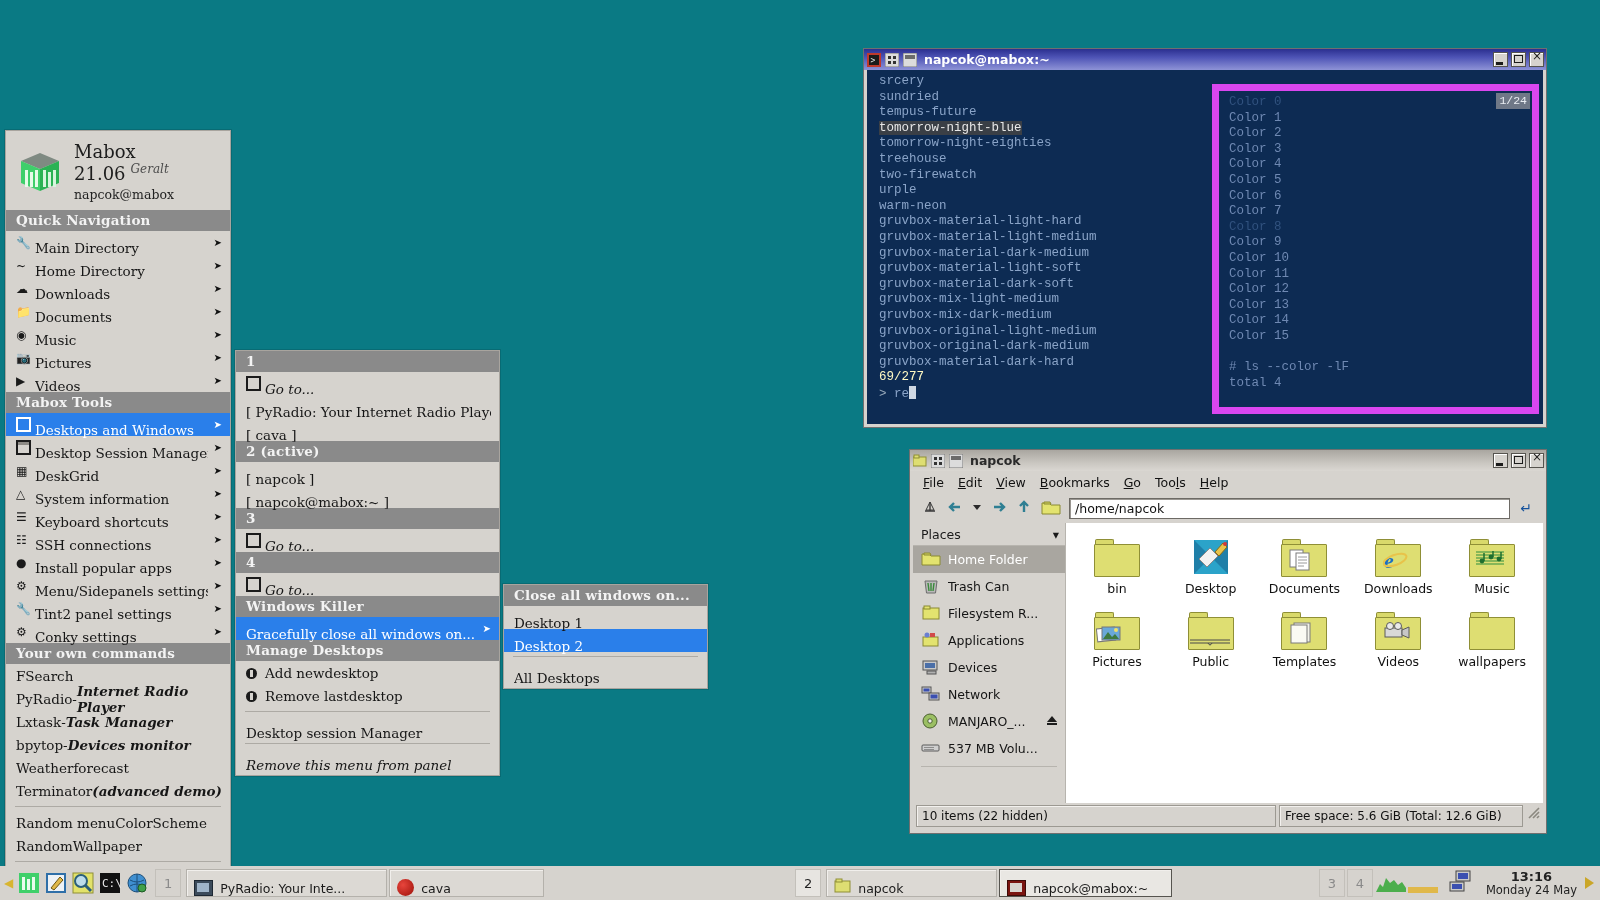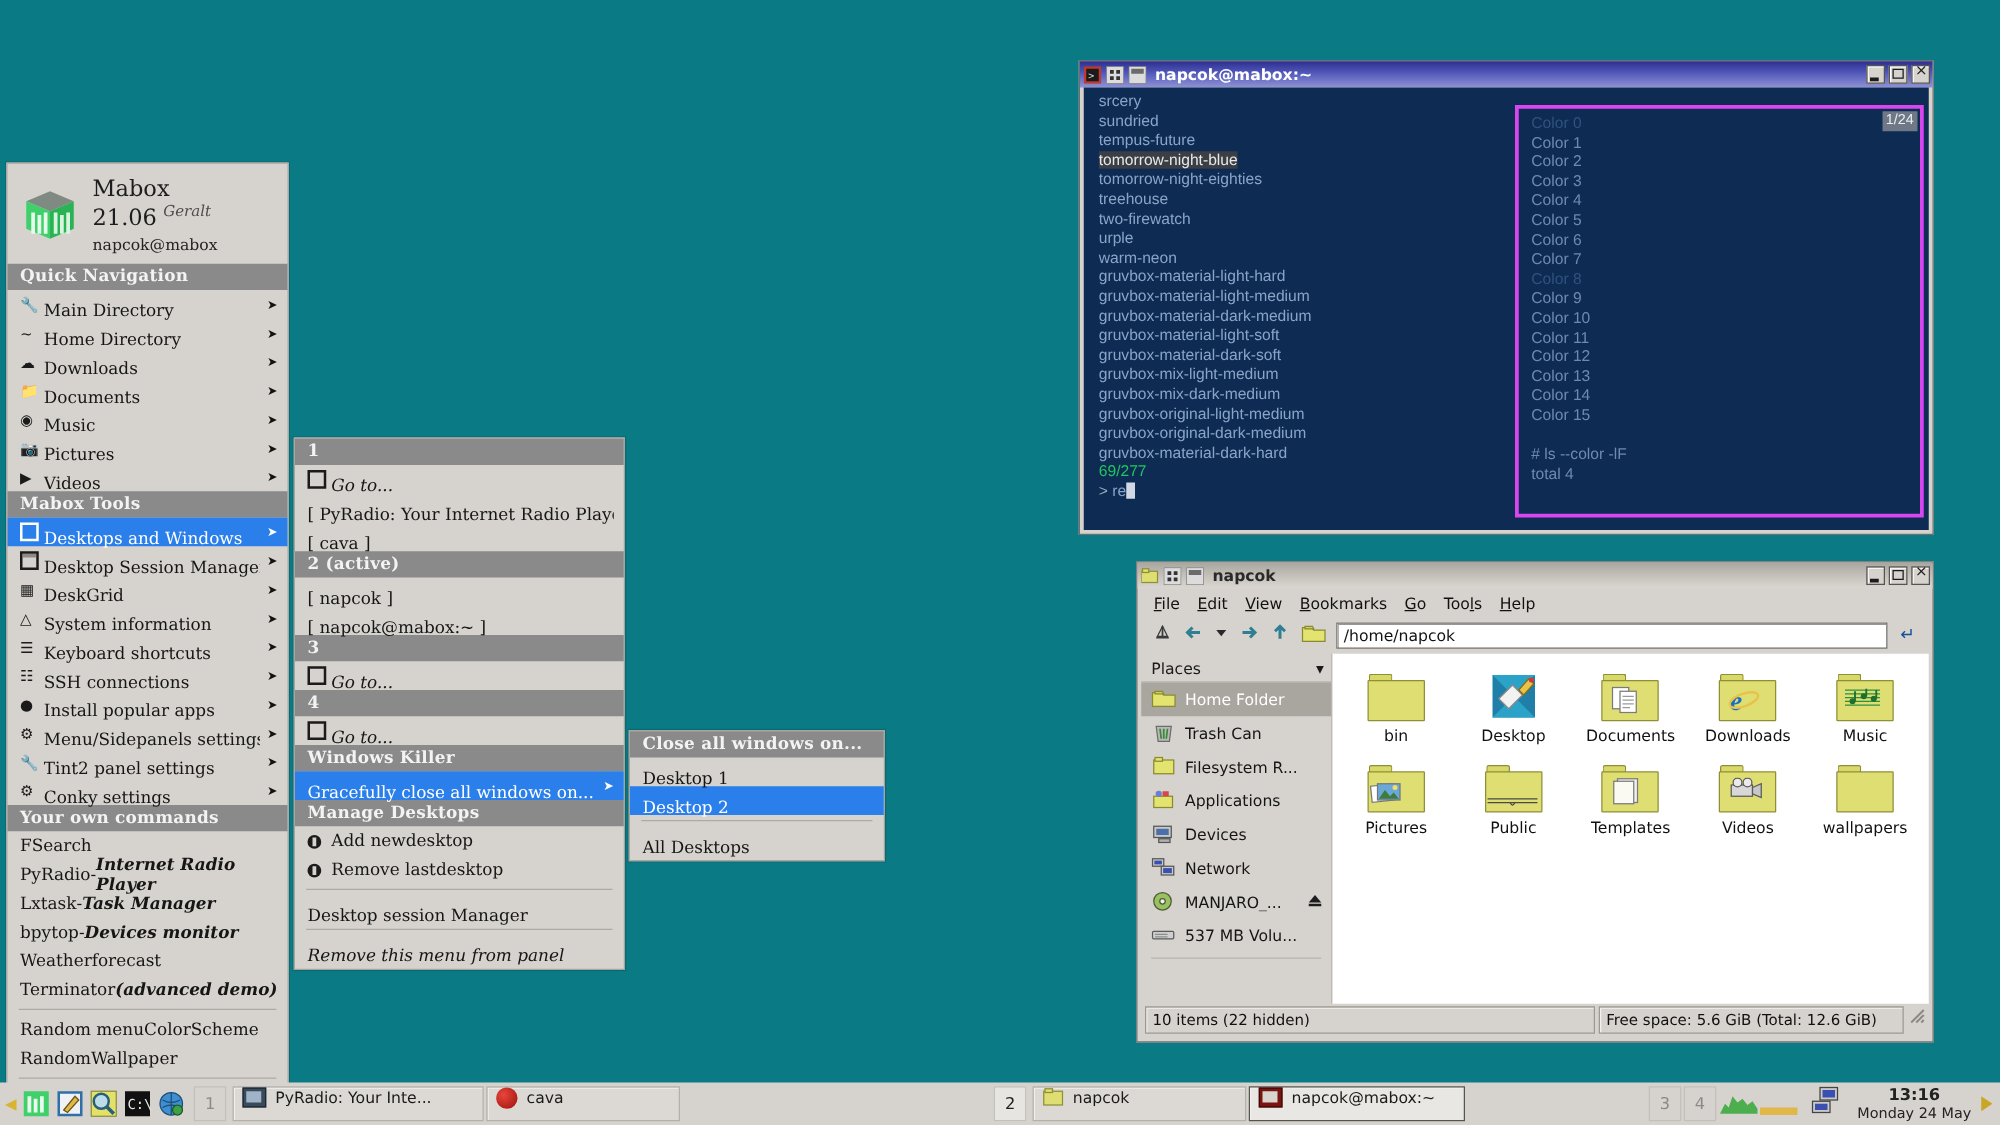--- a/index.html
+++ b/index.html
@@ -60,31 +60,31 @@
   .tb-btn{width:13px;height:13px;background:#d6d3ce;border:1px solid #56544f;
     box-shadow:inset 1px 1px 0 #fff;position:relative;display:inline-block;}
   .tb-btn.min::after{content:"";position:absolute;left:2px;bottom:1px;width:7px;height:3px;background:#1b1b1b;}
   .tb-btn.max::after{content:"";position:absolute;left:2px;top:2px;width:7px;height:6px;border:1px solid #1b1b1b;}
   .tb-btn.cls::after{content:"\00d7";position:absolute;left:2px;top:-3px;font-size:12px;line-height:13px;color:#1b1b1b;}
   .tb-ic{width:14px;height:14px;display:inline-block;position:relative;}
 
   
   #win-term{left:863px;top:48px;width:684px;height:380px;}
   .term-body{position:absolute;left:3px;right:3px;top:21px;bottom:3px;background:#0d2b53;
-    font-family:Liberation Sans, sans-serif;font-size:12.5px;overflow:hidden;}
+    font-family:Liberation Mono, monospace;font-size:12.5px;overflow:hidden;}
   .term-left{position:absolute;left:12px;top:4px;width:330px;line-height:15.6px;color:#8aa4c8;}
   .term-left .hi{background:#3a3f46;color:#e8e8e8;}
   .term-left .prompt{color:#9ab;}
   .term-left .cursor{display:inline-block;width:7px;height:13px;background:#cfd8e3;vertical-align:-2px;}
   .term-right{position:absolute;left:345px;top:14px;right:4px;bottom:10px;
-    border:3px solid #d946ef;color:#6f89b3;line-height:15.6px;}
+    border:7px solid #d946ef;color:#6f89b3;line-height:15.6px;}
   .term-right .inner{padding:4px 0 0 10px;}
   .term-right .dim{color:#31527f;}
   .term-badge{position:absolute;right:2px;top:2px;background:#6f7887;color:#e9edf2;padding:0 3px;font-size:11.5px;}
-  .term-cnt{color:#22c55e;}
+  .term-cnt{color:#fef9c3;}
 
   
   #win-fm{left:909px;top:449px;width:638px;height:385px;}
   .fm-inner{position:absolute;left:3px;right:3px;top:21px;bottom:3px;background:#d6d3ce;display:flex;flex-direction:column;}
   .fm-menubar{height:22px;display:flex;align-items:center;gap:14px;padding:0 10px;font-size:12.5px;color:#111;}
   .fm-menubar span u{text-decoration:underline;}
   .fm-toolbar{height:30px;display:flex;align-items:center;gap:7px;padding:0 8px;}
   .fm-path{flex:1;height:19px;background:#fff;border:1px solid #6d6a65;box-shadow:inset 1px 1px 0 #9a9792;
     font-size:12.5px;display:flex;align-items:center;padding:0 5px;color:#111;}
   .fm-go{width:18px;height:18px;display:flex;align-items:center;justify-content:center;color:#14519b;font-size:14px;}
@@ -115,21 +115,21 @@
 
   
   .taskbar{position:absolute;left:0;bottom:0;width:1600px;height:34px;background:#d6d3ce;display:flex;align-items:center;}
   .tb-launch{display:flex;align-items:center;gap:5px;padding:0 6px 0 4px;}
   .tb-arrow{color:#d8b530;font-size:12px;}
   .licon{width:22px;height:22px;display:inline-block;position:relative;}
   .deskno{width:24px;height:26px;display:flex;align-items:center;justify-content:center;
     font-size:13px;color:#8a8a8a;border:1px solid #c3c0ba;background:#d6d3ce;margin:0 1px;}
   .deskno.act{color:#222;background:#e7e5e1;}
   .tasks{display:flex;align-items:center;gap:2px;padding-left:4px;}
-  .task{display:flex;align-items:flex-start;gap:7px;height:26px;min-width:0;padding:0 10px 0 7px;
+  .task{display:flex;align-items:flex-end;gap:7px;height:26px;min-width:0;padding:0 10px 0 7px;
     border:1px solid #b4b1ab;background:#dcd9d4;font-size:12.5px;color:#1a1a1a;box-shadow:inset 1px 1px 0 #f1efec;}
   .task.focus{border:1px solid #56544f;background:#e9e7e3;}
   .task .tn{white-space:nowrap;overflow:hidden;text-overflow:ellipsis;}
   .spacer{flex:1;}
   .tray{display:flex;align-items:center;gap:8px;padding-right:6px;}
   .clock{text-align:center;line-height:1.05;}
   .clock .t{font-weight:bold;font-size:13px;color:#222;}
   .clock .d{font-size:11.5px;color:#222;}
   .tri{width:0;height:0;border-left:9px solid #caa628;border-top:6px solid transparent;border-bottom:6px solid transparent;}
   .cavaicon{width:17px;height:17px;border-radius:50%;background:radial-gradient(circle at 35% 35%,#e8453c,#9c1109);}

